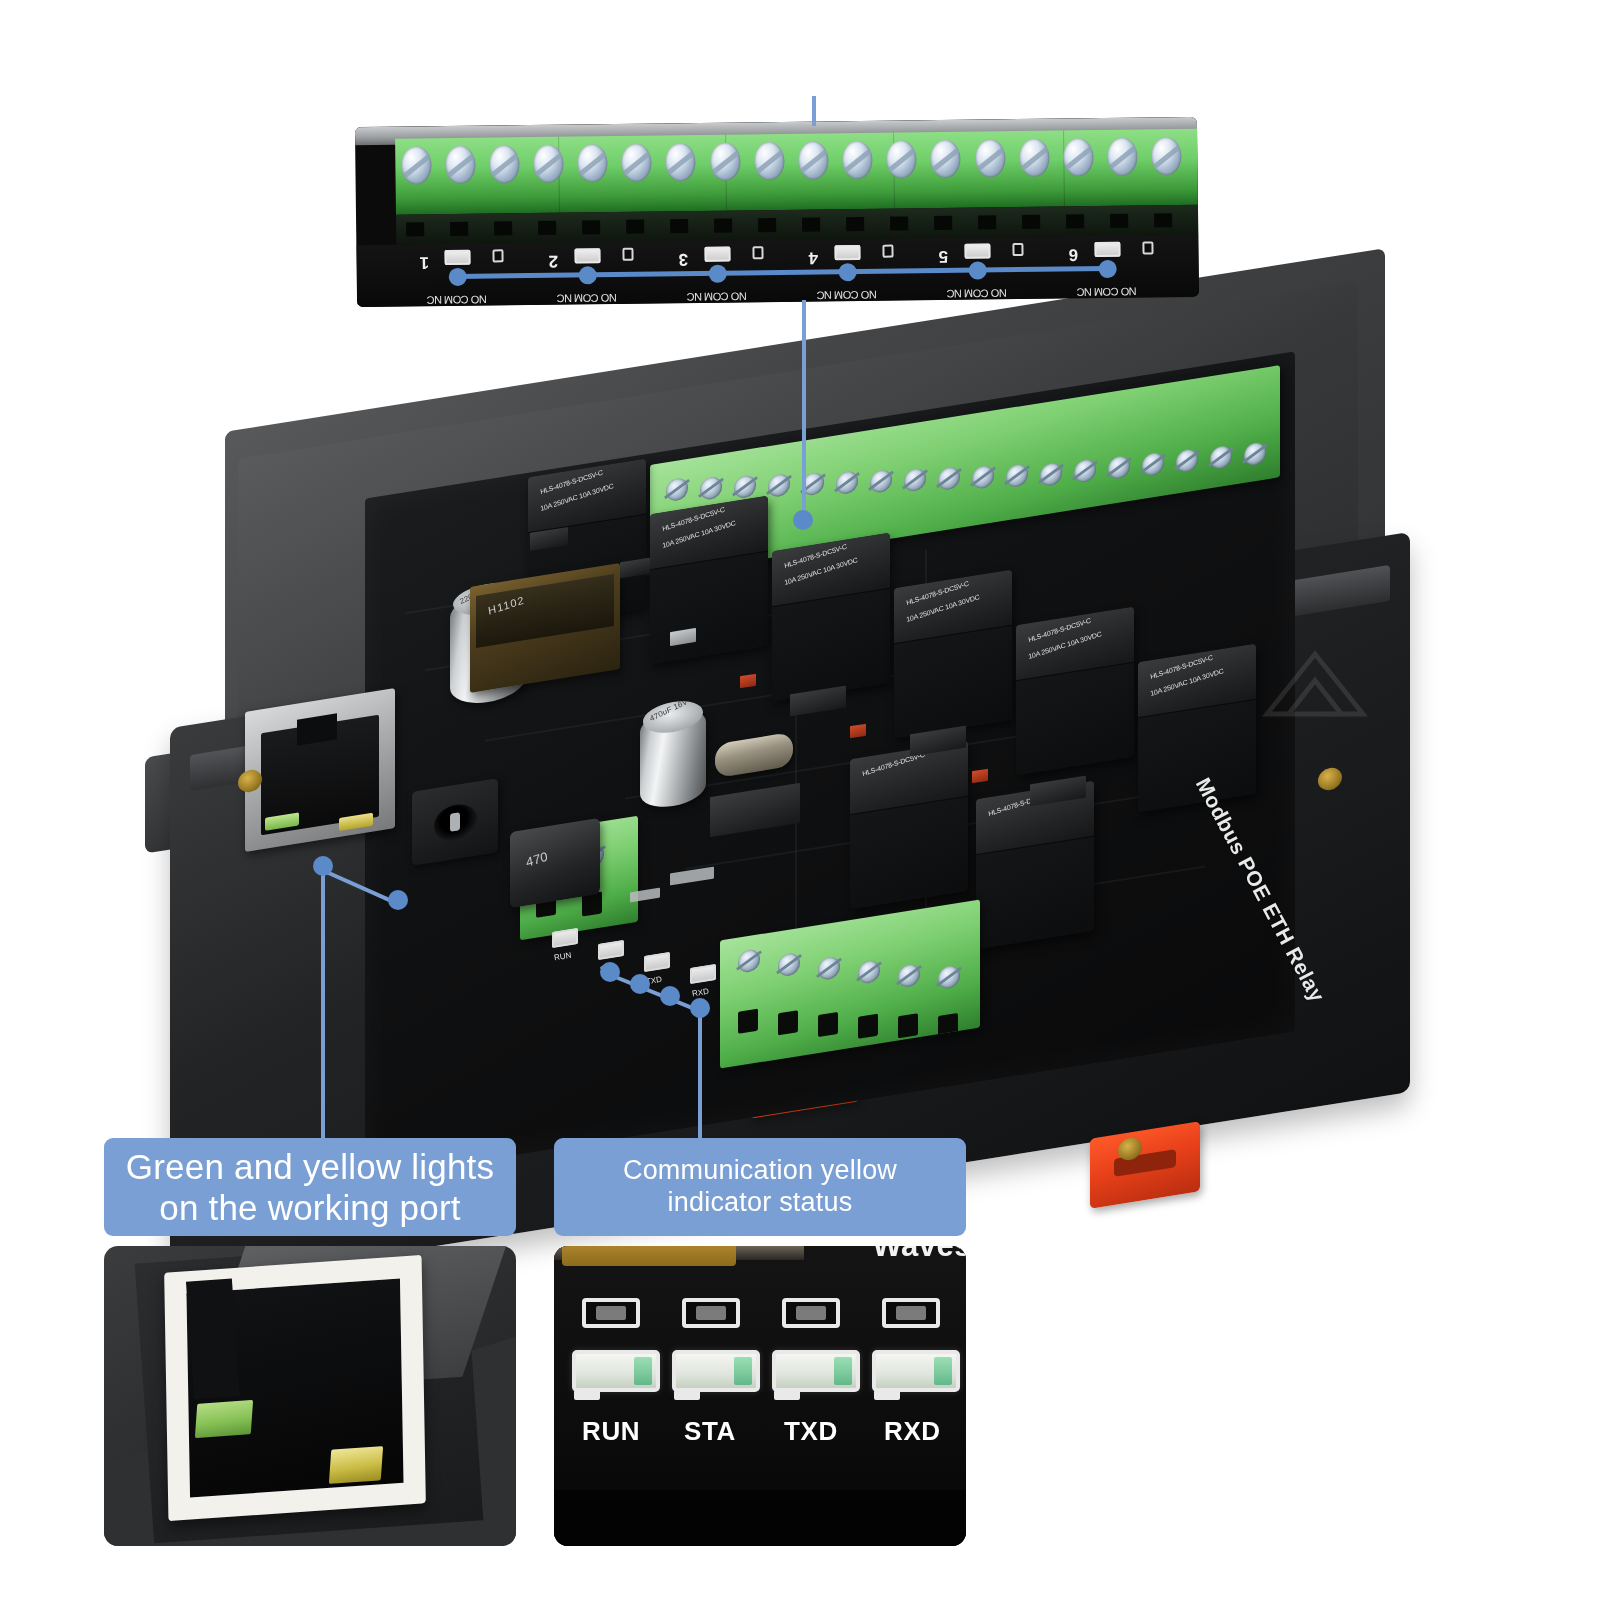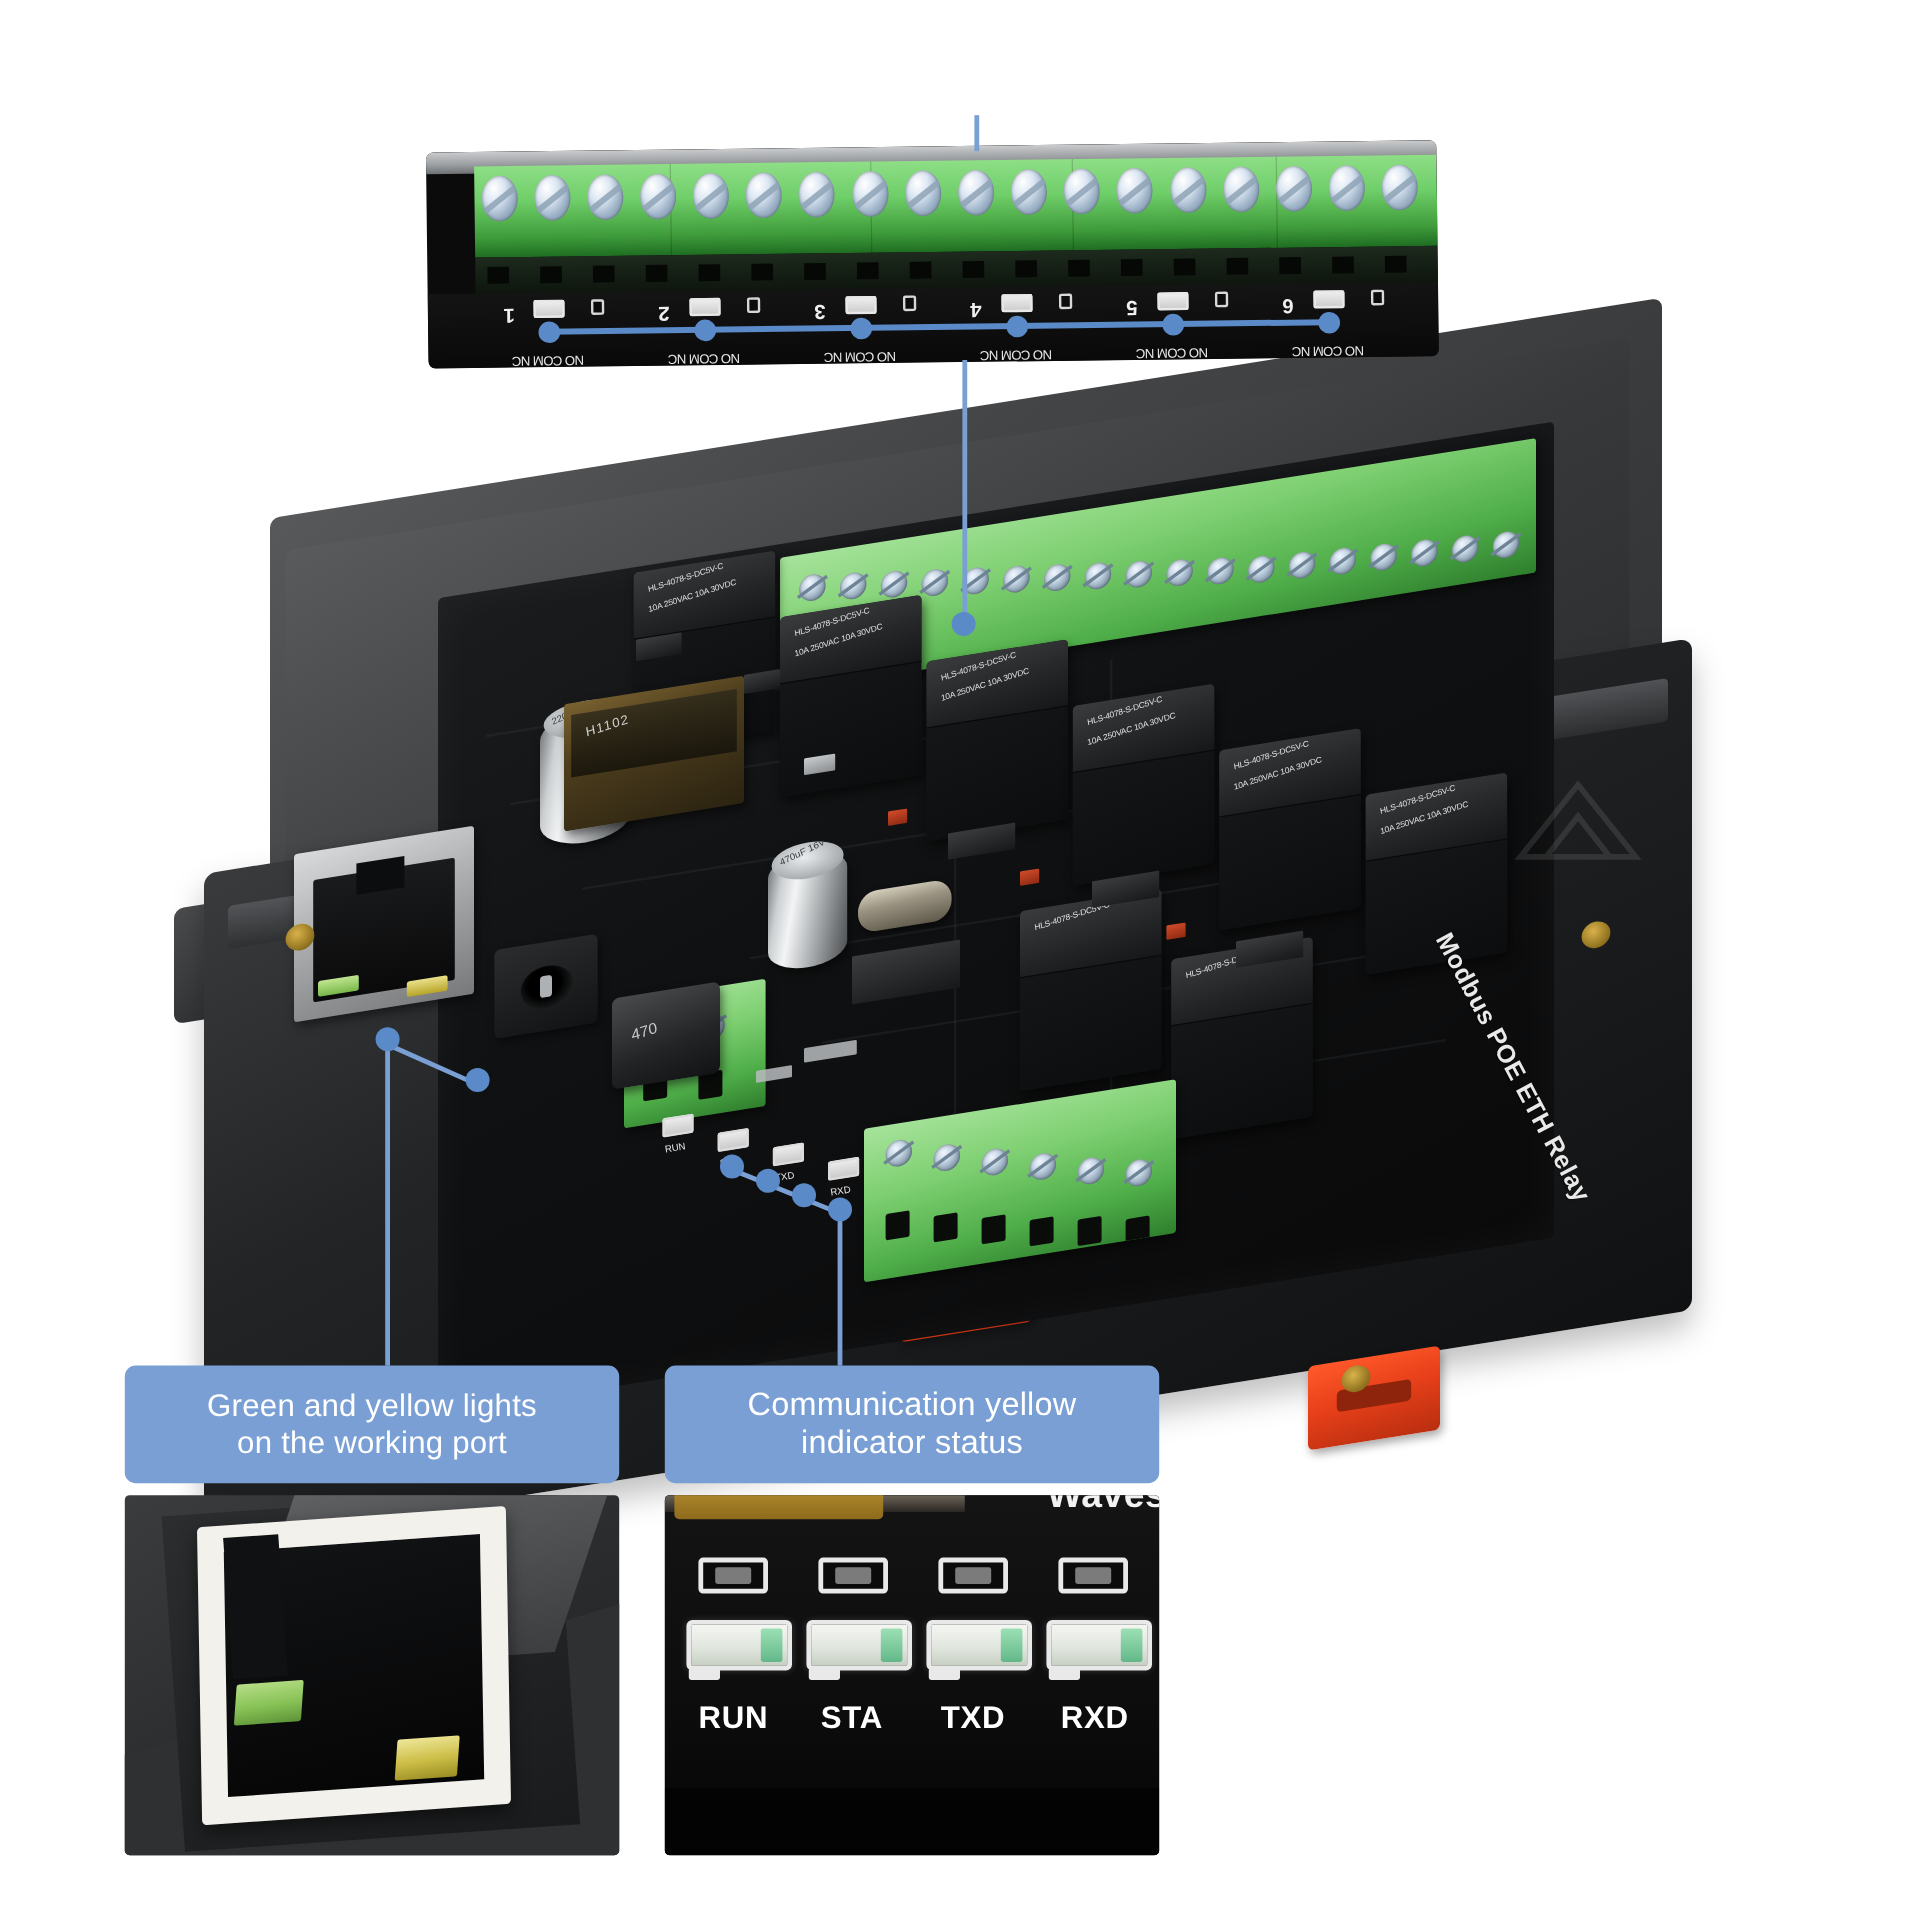--- a/index.html
+++ b/index.html
@@ -298,21 +298,21 @@
 
   
   .watermark{
     position:absolute; right:70px; top:300px; width:130px; height:120px;
     opacity:.10;
   }
 
   
   .detailpanel{
     position:absolute;
-    border-radius:4px;
+    border-radius:14px;
     overflow:hidden;
     z-index:12;
   }
 
   
   #rj45macro { left:104px; top:1246px; width:412px; height:300px;
     background: linear-gradient(150deg,#3b3c3e 0%, #2b2c2e 50%, #1e1f21 100%); }
   #rj45macro .diag {
     position:absolute; left:-40px; top:150px; width:560px; height:300px;
     background:#2f3032; transform: rotate(-17deg);
@@ -662,21 +662,21 @@
       <path d="M10 70 L50 20 L90 70 Z" fill="none" stroke="#ffffff" stroke-width="4"></path>
       <path d="M28 70 L50 42 L72 70" fill="none" stroke="#ffffff" stroke-width="4"></path>
     </svg>
   </div>
 
   <div class="dot" style="left:313px; top:856px; width:20px; height:20px;"></div>
   <div class="dot" style="left:388px; top:890px; width:20px; height:20px;"></div>
   <div class="leader h" style="left:322px; top:868px; width:74px; transform:rotate(24deg); transform-origin:left center;"></div>
   <div class="leader v" style="left:321px; top:872px; height:266px;"></div>
 
-  <div class="callout" id="calloutLeft" style="left:104px; top:1138px; width:412px; height:98px; font-size:26px;text-align:center;">
+  <div class="callout" id="calloutLeft" style="left:104px; top:1138px; width:412px; height:98px; font-size:35px;text-align:center;">
     <span>Green and yellow lights</span>
     <span>on the working port</span>
   </div>
 
   <div class="dot" style="left:600px; top:962px; width:20px; height:20px;"></div>
   <div class="dot" style="left:630px; top:974px; width:20px; height:20px;"></div>
   <div class="dot" style="left:660px; top:986px; width:20px; height:20px;"></div>
   <div class="dot" style="left:690px; top:998px; width:20px; height:20px;"></div>
   <div class="leader h" style="left:608px; top:972px; width:98px; transform:rotate(22deg); transform-origin:left center;"></div>
   <div class="leader v" style="left:698px; top:1006px; height:132px;"></div>

